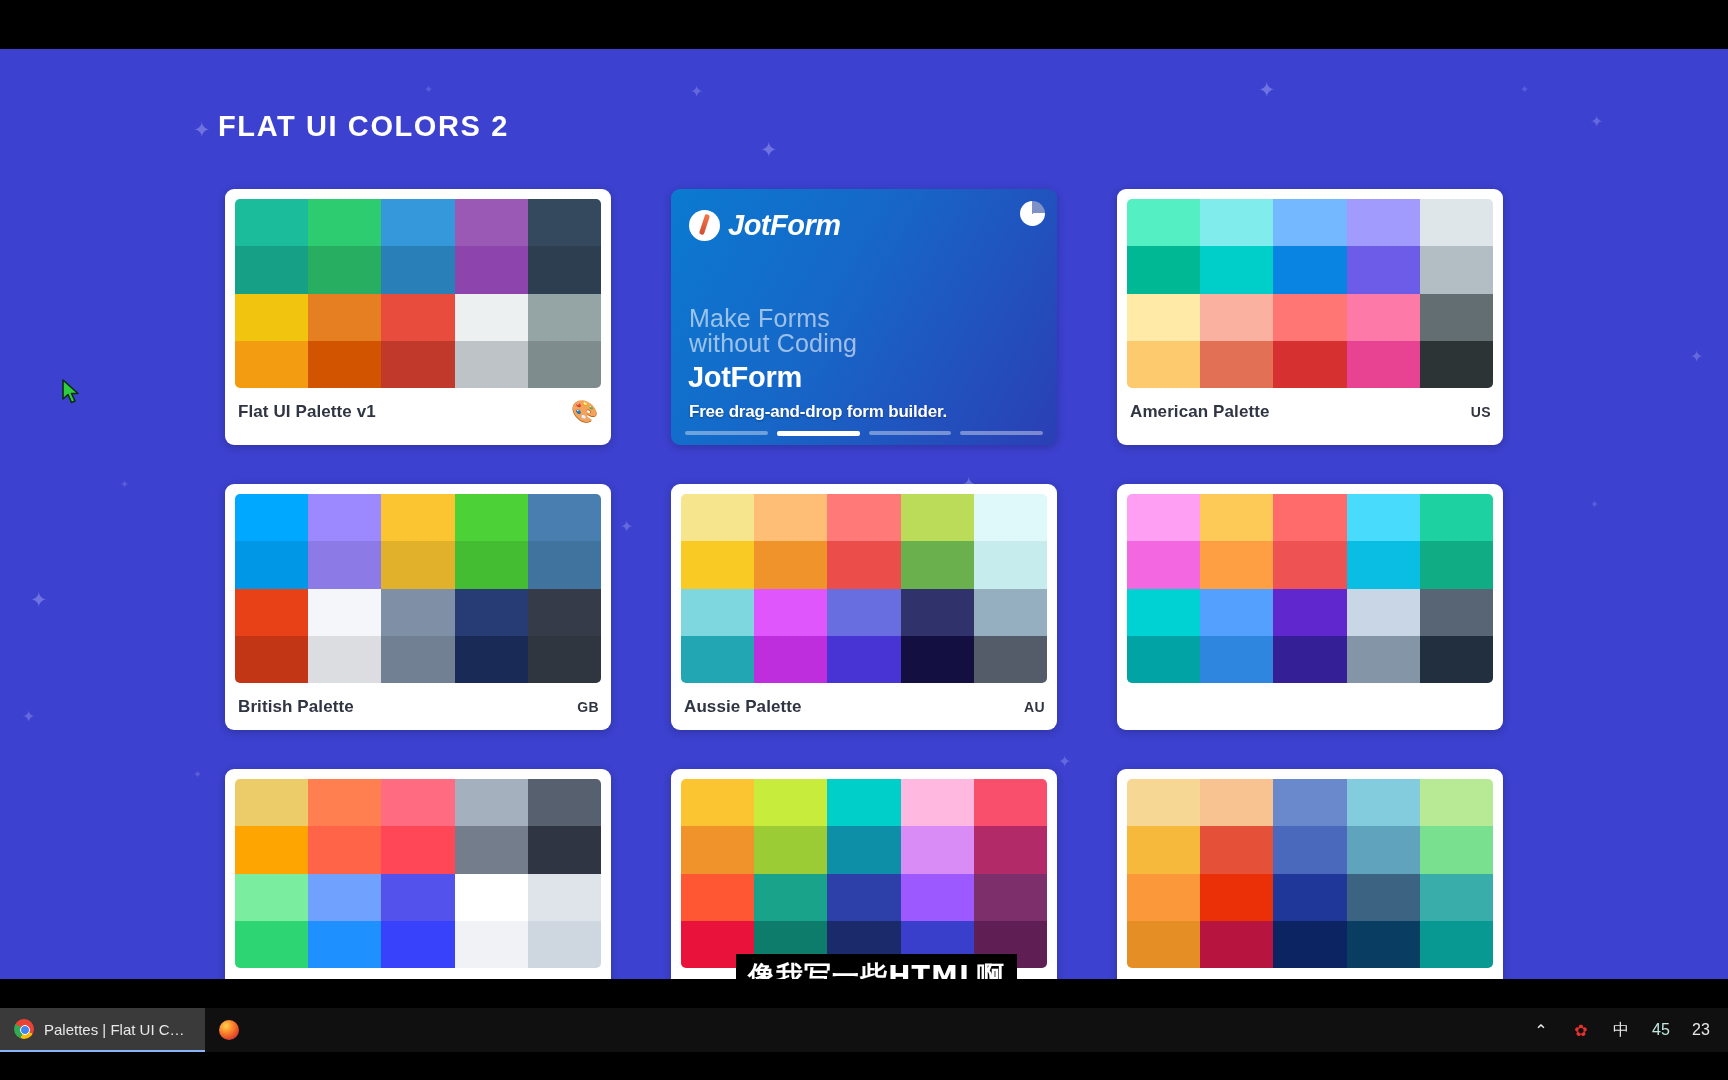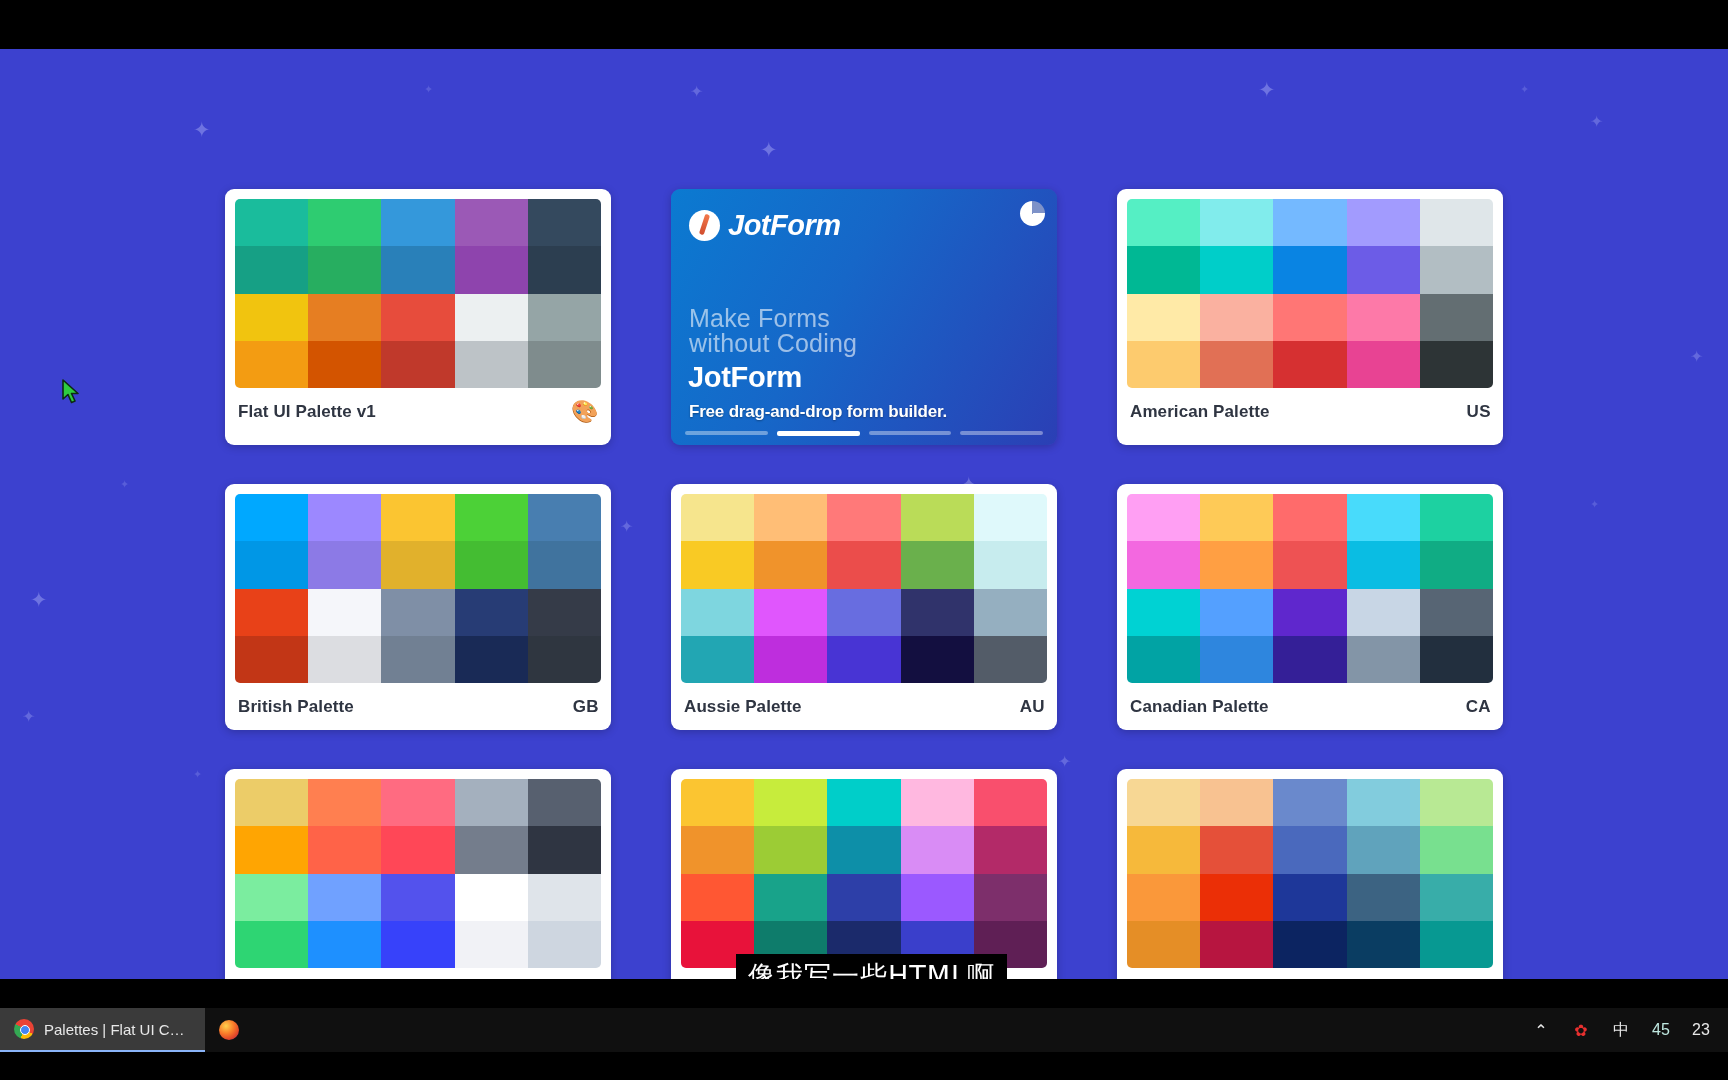--- a/index.html
+++ b/index.html
@@ -123,21 +123,21 @@
     padding: 0 2px 0 3px;
   }
   .card-title {
     color: #2f3542;
     font-size: 17px;
     font-weight: bold;
     letter-spacing: 0.1px;
   }
   .card-badge {
     color: #2f3542;
-    font-size: 17px;
+    font-size: 14px;
     font-weight: bold;
     letter-spacing: 0.4px;
   }
   .card-emoji { font-size: 22px; line-height: 1; }
 
   
   .ad-card {
     position: relative;
     width: 386px;
     height: 256px;
@@ -261,21 +261,21 @@
   .pager-bar.active { background: #ffffff; height: 5px; }
 
   
   #subtitle {
     position: absolute;
     left: 736px;
     top: 905px;
     background: #000000;
     color: #ffffff;
     font-size: 27px;
-    font-weight: normal;
+    font-weight: bold;
     padding: 4px 12px 6px 12px;
     letter-spacing: 1px;
     white-space: nowrap;
     font-family: "DejaVu Sans", sans-serif;
   }
 
   
   #cursor {
     position: absolute;
     left: 62px; top: 330px;
@@ -374,20 +374,21 @@
         <div class="sparkle" style="left: 193px; top: 720px; font-size: 11px; opacity: 0.45;">✦</div>
         <div class="sparkle" style="left: 1058px; top: 705px; font-size: 16px; opacity: 0.63;">✦</div>
         <div class="sparkle" style="left: 760px; top: 90px; font-size: 21px; opacity: 0.81;">✦</div>
         <div class="sparkle" style="left: 500px; top: 740px; font-size: 11px; opacity: 0.45;">✦</div>
         <div class="sparkle" style="left: 1690px; top: 300px; font-size: 16px; opacity: 0.63;">✦</div>
         <div class="sparkle" style="left: 30px; top: 540px; font-size: 21px; opacity: 0.81;">✦</div>
         <div class="sparkle" style="left: 770px; top: 470px; font-size: 11px; opacity: 0.45;">✦</div>
       </div>
 
     <div id="site-header">
+      <div id="brand">FLAT UI COLORS 2</div>
     </div>
 
     <div id="grid">
         <div class="card">
           <div class="swatches">
             <div class="swatch" title="#1abc9c" style="background: rgb(26, 188, 156);"></div>
             <div class="swatch" title="#2ecc71" style="background: rgb(46, 204, 113);"></div>
             <div class="swatch" title="#3498db" style="background: rgb(52, 152, 219);"></div>
             <div class="swatch" title="#9b59b6" style="background: rgb(155, 89, 182);"></div>
             <div class="swatch" title="#34495e" style="background: rgb(52, 73, 94);"></div>
@@ -529,24 +530,20 @@
             <div class="swatch" title="#54a0ff" style="background: rgb(84, 160, 255);"></div>
             <div class="swatch" title="#5f27cd" style="background: rgb(95, 39, 205);"></div>
             <div class="swatch" title="#c8d6e5" style="background: rgb(200, 214, 229);"></div>
             <div class="swatch" title="#576574" style="background: rgb(87, 101, 116);"></div>
             <div class="swatch" title="#01a3a4" style="background: rgb(1, 163, 164);"></div>
             <div class="swatch" title="#2e86de" style="background: rgb(46, 134, 222);"></div>
             <div class="swatch" title="#341f97" style="background: rgb(52, 31, 151);"></div>
             <div class="swatch" title="#8395a7" style="background: rgb(131, 149, 167);"></div>
             <div class="swatch" title="#222f3e" style="background: rgb(34, 47, 62);"></div>
           </div>
-          <div class="card-foot">
-            <div class="card-title">Canadian Palette</div>
-            <div class="card-badge">CA</div>
-          </div>
         </div>
         <div class="card">
           <div class="swatches">
             <div class="swatch" title="#eccc68" style="background: rgb(236, 204, 104);"></div>
             <div class="swatch" title="#ff7f50" style="background: rgb(255, 127, 80);"></div>
             <div class="swatch" title="#ff6b81" style="background: rgb(255, 107, 129);"></div>
             <div class="swatch" title="#a4b0be" style="background: rgb(164, 176, 190);"></div>
             <div class="swatch" title="#57606f" style="background: rgb(87, 96, 111);"></div>
             <div class="swatch" title="#ffa502" style="background: rgb(255, 165, 2);"></div>
             <div class="swatch" title="#ff6348" style="background: rgb(255, 99, 72);"></div>

